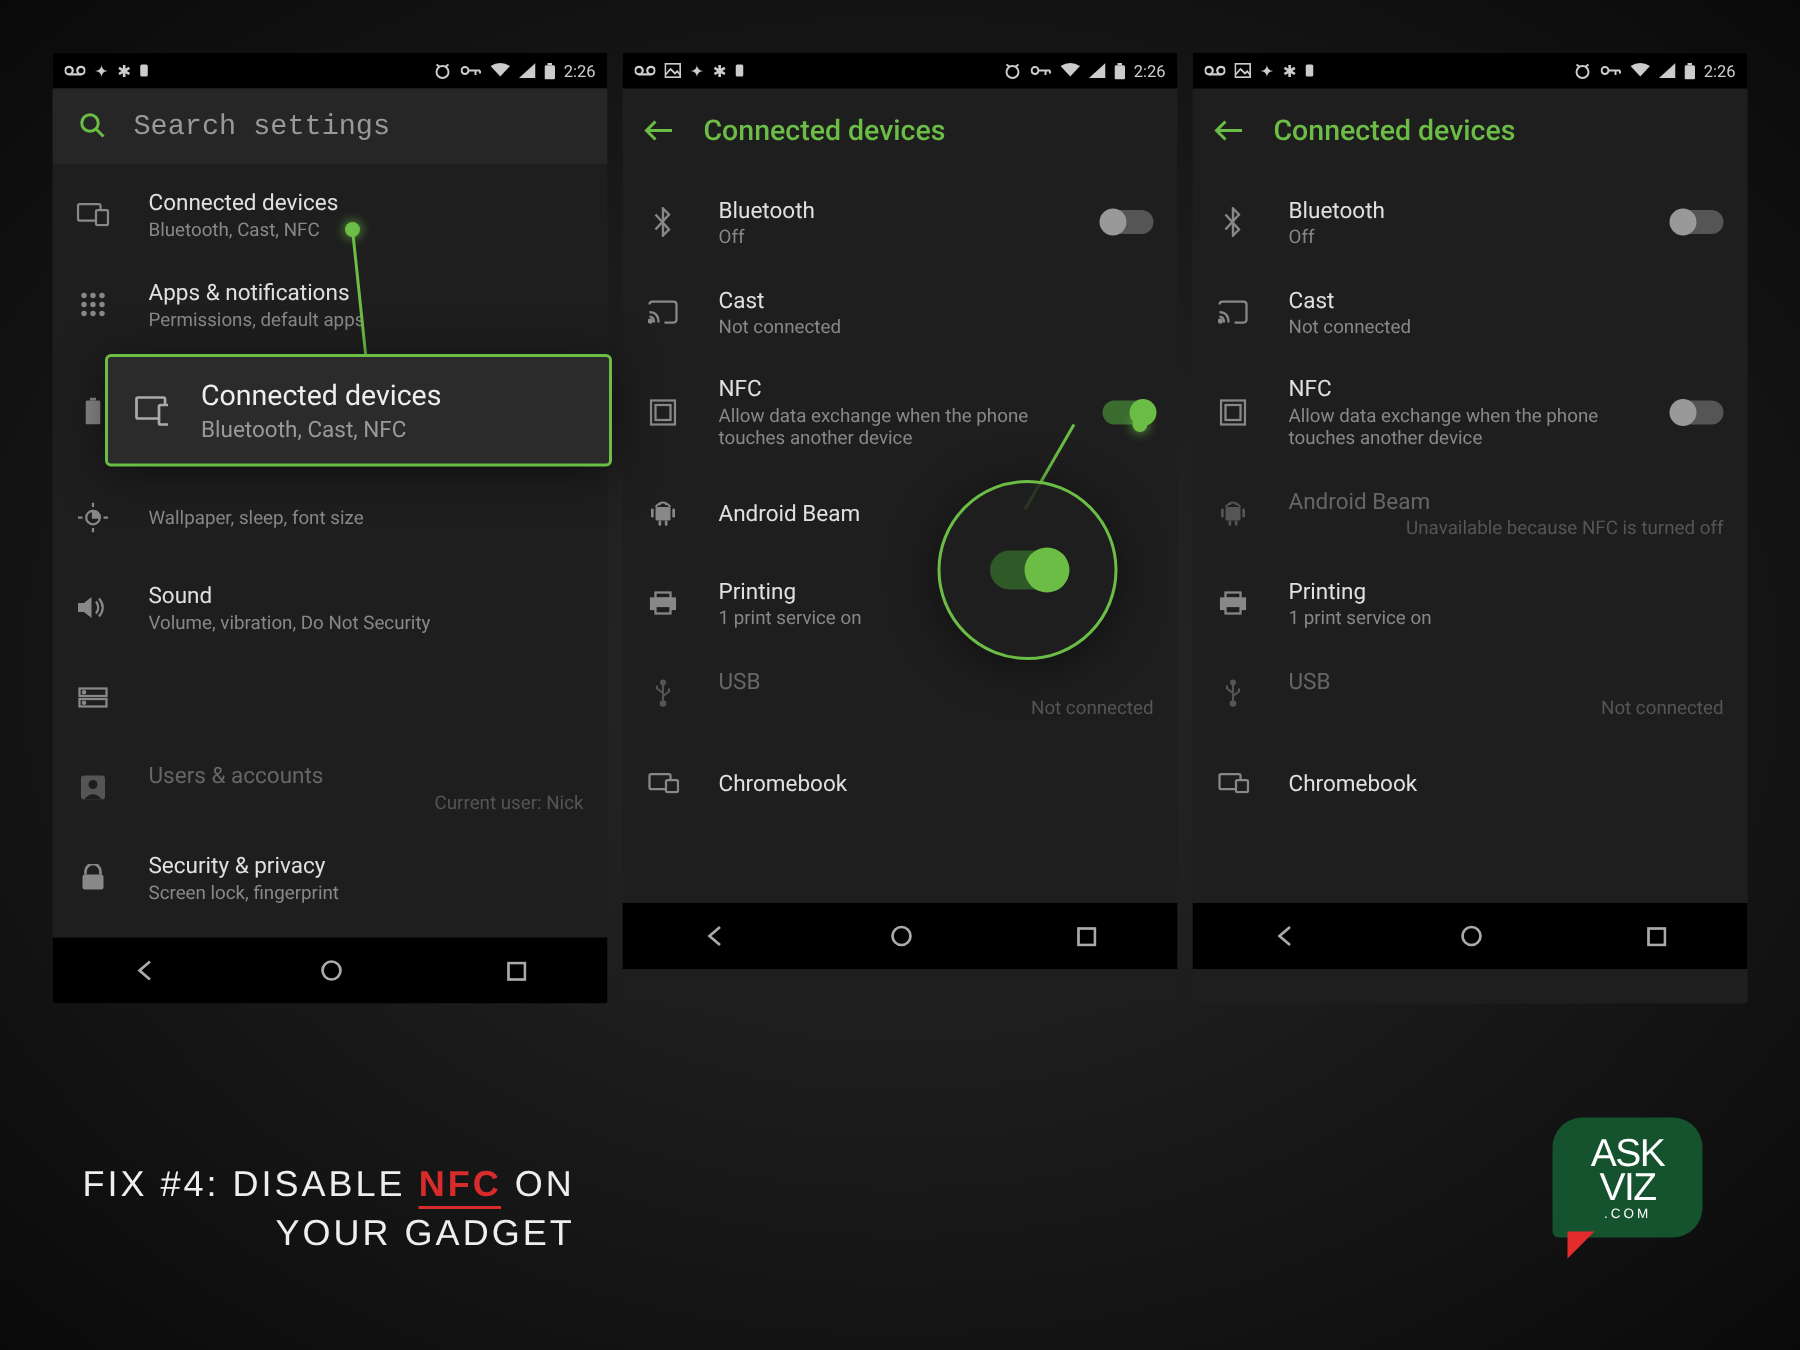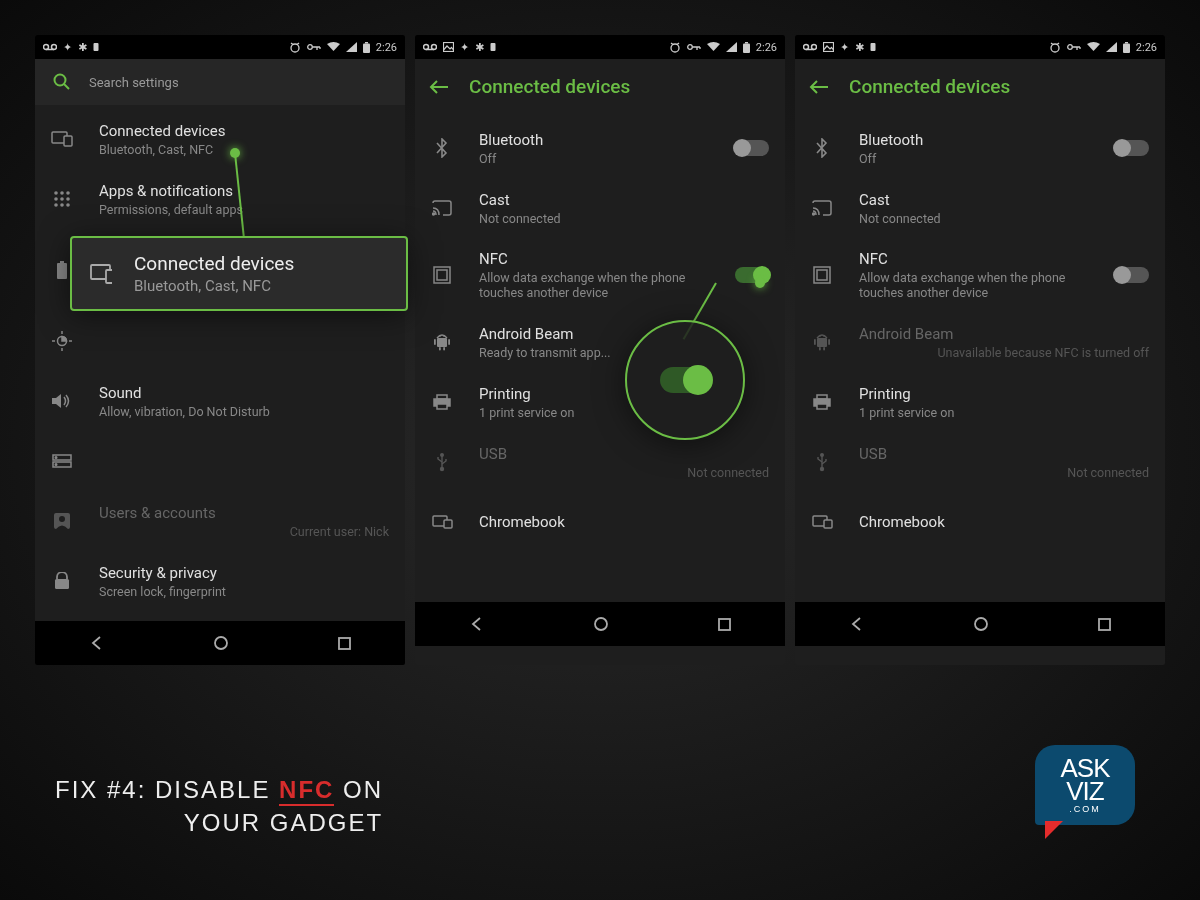--- a/index.html
+++ b/index.html
@@ -50,21 +50,22 @@
     padding: 14px 18px;
     gap: 18px;
     background: #262626;
   }
   .search-icon {
     color: #6bbd45;
     font-size: 18px;
   }
   .search-placeholder {
     color: #999;
-    font-size: 13px;
+    font-size: 19px;
+    font-family: Liberation Mono, monospace;
   }
   .app-bar {
     display: flex;
     align-items: center;
     padding: 16px 14px;
     gap: 20px;
   }
   .back-arrow {
     color: #6bbd45;
     font-size: 20px;
@@ -228,21 +229,21 @@
   .logo {
     position: absolute;
     right: 55px;
     bottom: 50px;
     width: 110px;
     height: 105px;
   }
   .logo-bubble {
     width: 100px;
     height: 80px;
-    background: #0c4a6e;
+    background: #14532d;
     border-radius: 20px 20px 20px 4px;
     display: flex;
     flex-direction: column;
     align-items: center;
     justify-content: center;
     color: #fff;
     font-family: Impact, 'Arial Black', sans-serif;
     font-size: 26px;
     line-height: 0.9;
     letter-spacing: -1px;
@@ -380,32 +381,35 @@
         <span class="item-icon">
             <svg width="20" height="20" fill="none" stroke="currentColor" stroke-width="1.5">
               <circle cx="10" cy="10" r="4.5"></circle>
               <path d="M10 10 L10 5.5 A4.5 4.5 0 0 1 14.5 10 Z" fill="currentColor"></path>
               <line x1="10" y1="0" x2="10" y2="3"></line>
               <line x1="10" y1="17" x2="10" y2="20"></line>
               <line x1="0" y1="10" x2="3" y2="10"></line>
               <line x1="17" y1="10" x2="20" y2="10"></line>
             </svg>
           </span>
+        <div class="item-text">
+          <span class="item-sub">Wallpaper, sleep, font size</span>
+        </div>
       </div>
       <div class="item">
         <span class="item-icon">
             <svg width="20" height="16" fill="currentColor">
               <path d="M0 5 L4 5 L9 1 L9 15 L4 11 L0 11 Z"></path>
               <path d="M12 4 Q15 8 12 12" fill="none" stroke="currentColor" stroke-width="1.5"></path>
               <path d="M14 2 Q19 8 14 14" fill="none" stroke="currentColor" stroke-width="1.5"></path>
             </svg>
           </span>
         <div class="item-text">
           <span class="item-title">Sound</span>
-          <span class="item-sub">Allow, vibration, Do Not Disturb</span>
+          <span class="item-sub">Volume, vibration, Do Not Security</span>
         </div>
       </div>
       <div class="item">
         <span class="item-icon">
             <svg width="20" height="14" fill="none" stroke="currentColor" stroke-width="1.5">
               <rect x="1" y="1" width="18" height="5"></rect>
               <rect x="1" y="8" width="18" height="5"></rect>
               <circle cx="4" cy="3.5" r="0.8" fill="currentColor"></circle>
               <circle cx="4" cy="10.5" r="0.8" fill="currentColor"></circle>
             </svg>
@@ -577,21 +581,20 @@
               <circle cx="10" cy="3" r="0.8"></circle>
               <path d="M3 5 Q8 -1 13 5" fill="none" stroke="currentColor" stroke-width="1.3"></path>
               <rect x="0" y="6" width="1.8" height="6" rx="0.9"></rect>
               <rect x="14.2" y="6" width="1.8" height="6" rx="0.9"></rect>
               <rect x="5" y="14" width="1.8" height="3.5" rx="0.9"></rect>
               <rect x="9.2" y="14" width="1.8" height="3.5" rx="0.9"></rect>
             </svg>
           </span>
         <div class="item-text">
           <span class="item-title">Android Beam</span>
-          <span class="item-sub">Ready to transmit app...</span>
         </div>
       </div>
       <div class="item">
         <span class="item-icon">
             <svg width="18" height="16" fill="none" stroke="currentColor" stroke-width="1.5">
               <rect x="4" y="1" width="10" height="4"></rect>
               <rect x="1" y="5" width="16" height="7" fill="currentColor"></rect>
               <rect x="4" y="10" width="10" height="5" fill="#1e1e1e" stroke="currentColor"></rect>
             </svg>
           </span>

